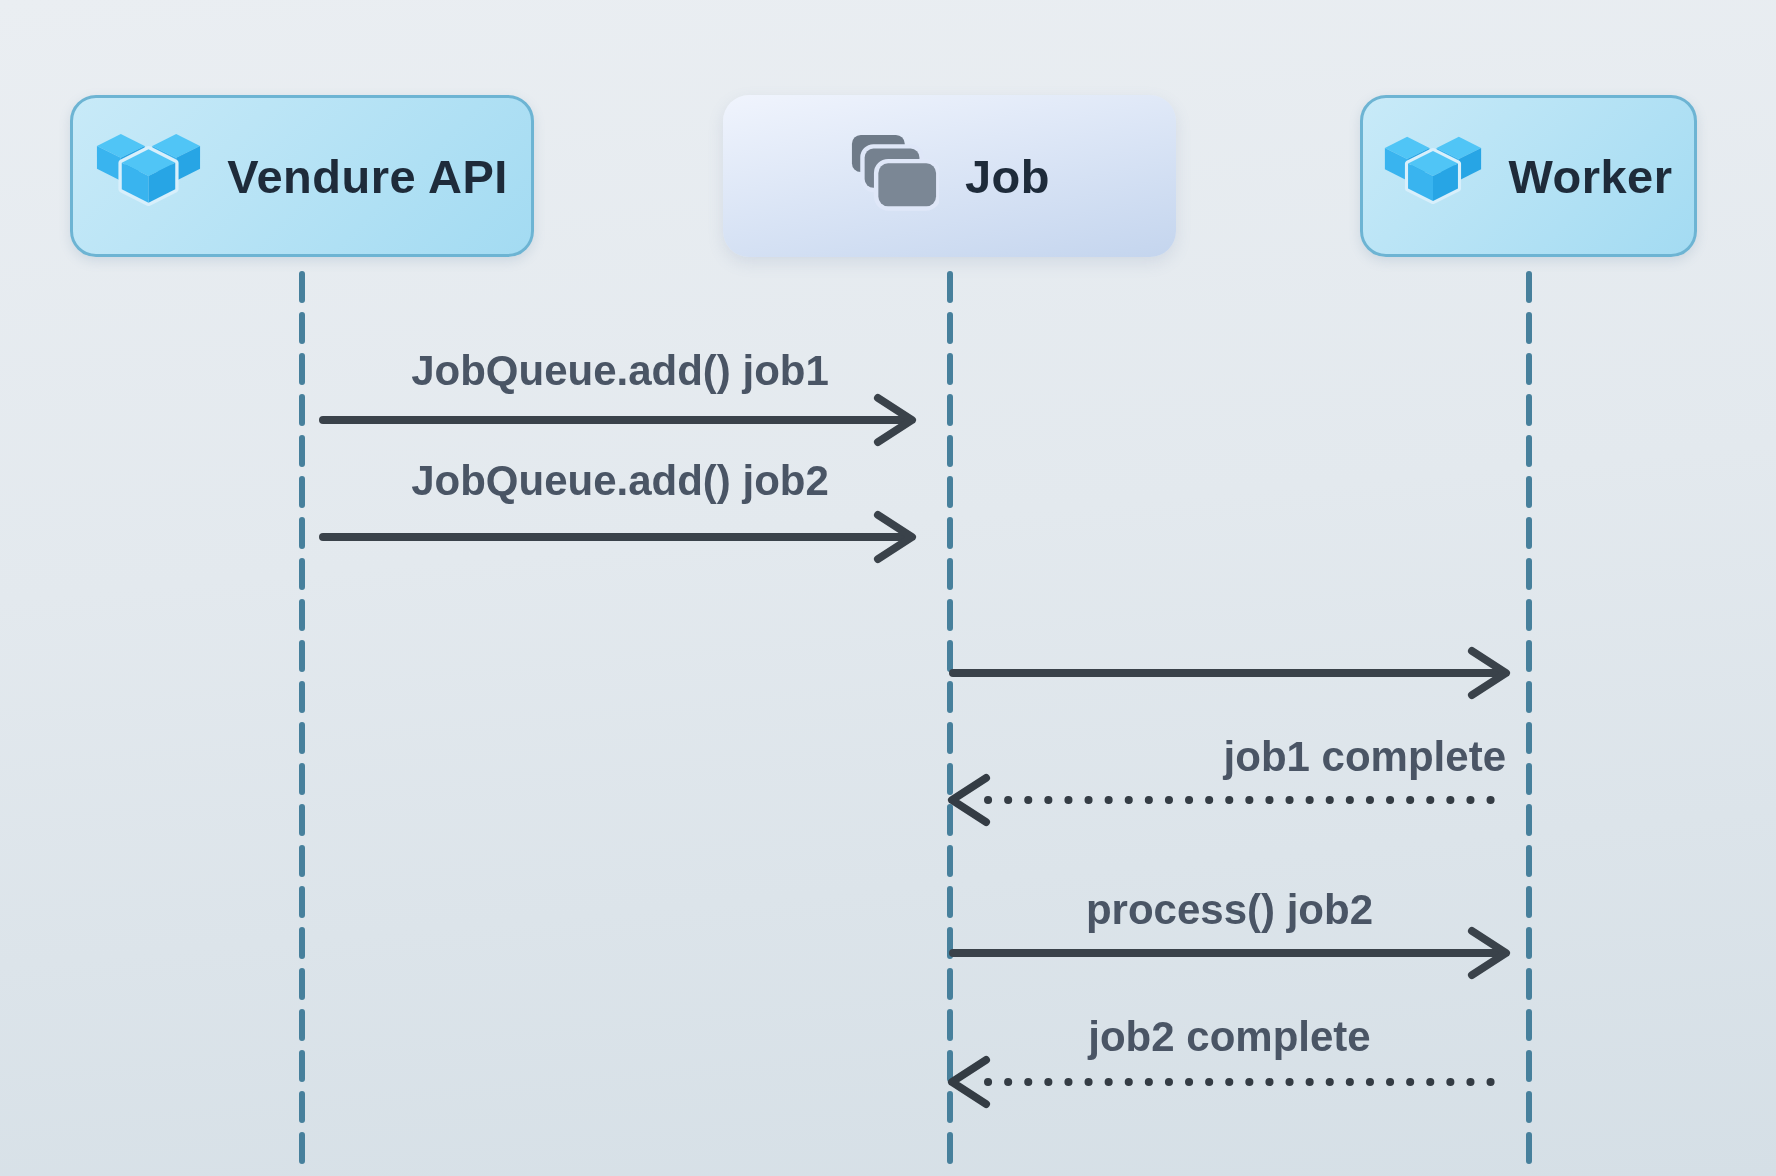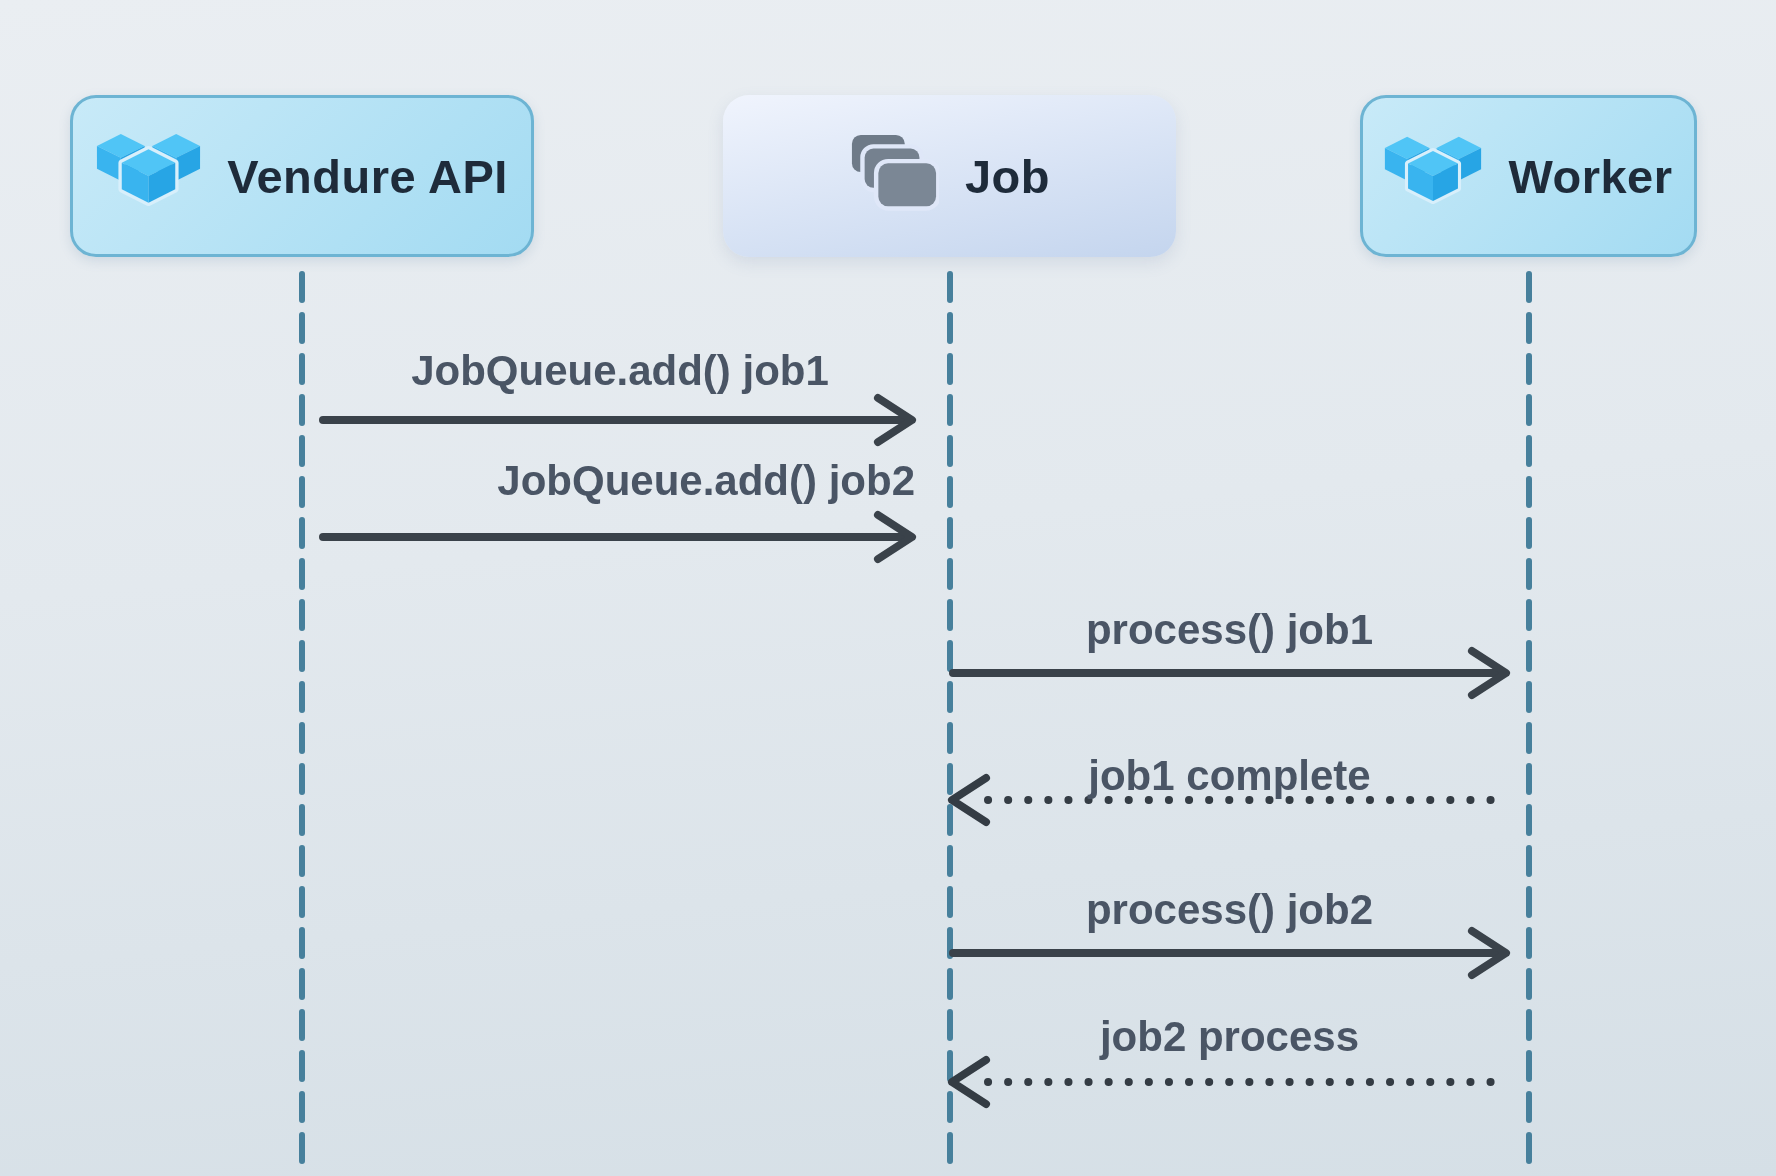--- a/index.html
+++ b/index.html
@@ -127,19 +127,18 @@
   <div class="actor actor-soft" style="left:723px;width:453px;">
     <svg class="icon" width="90" height="90" viewBox="0 0 92 92" aria-hidden="true">
       <rect x="3" y="4" width="54" height="38" rx="9" fill="#6e7a88"></rect>
       <rect x="16" y="18" width="56" height="40" rx="9" fill="#75818f" stroke="#dfe7f8" stroke-width="9" paint-order="stroke" stroke-linejoin="round"></rect>
       <rect x="30" y="33" width="59" height="44" rx="10" fill="#7b8795" stroke="#dfe7f8" stroke-width="9" paint-order="stroke" stroke-linejoin="round"></rect>
     </svg>
     <div class="actor-title">Job</div>
   </div>
 
   <div class="msg-label" style="left:325px;width:590px;top:351px;">JobQueue.add() job1</div>
-  <div class="msg-label" style="left:325px;width:590px;top:461px;text-align:right;">JobQueue.add() job2</div>
-  <div class="msg-label" style="left:953px;width:553px;top:610px;">process() job1</div>
-  <div class="msg-label" style="left:953px;width:553px;top:756px;">job1 complete</div>
+  <div class="msg-label" style="left:325px;width:590px;top:461px;">JobQueue.add() job2</div>
+  <div class="msg-label" style="left:953px;width:553px;top:737px;text-align:right;">job1 complete</div>
   <div class="msg-label" style="left:953px;width:553px;top:890px;">process() job2</div>
-  <div class="msg-label" style="left:953px;width:553px;top:1017px;">job2 process</div>
+  <div class="msg-label" style="left:953px;width:553px;top:1017px;">job2 complete</div>
 
 </div>
 
 </body></html>

